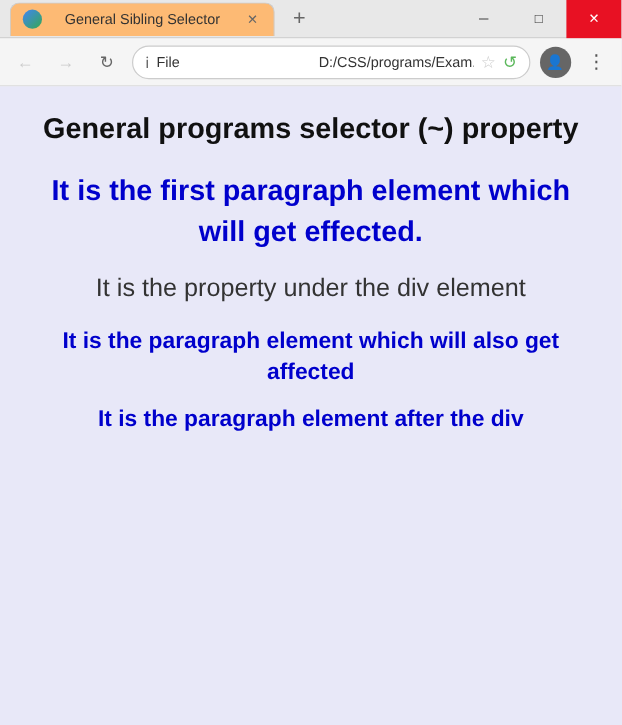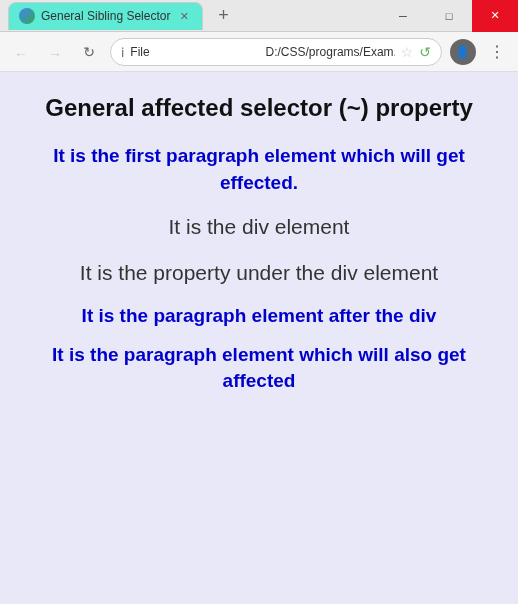--- a/index.html
+++ b/index.html
@@ -33,26 +33,26 @@
     .tab-favicon {
       width: 16px;
       height: 16px;
       border-radius: 50%;
       background: linear-gradient(135deg, #4285f4, #34a853);
       display: flex;
       align-items: center;
       justify-content: center;
     }
     .tab {
-      background: #5eead4;
+      background: #fdba74;
       border-radius: 8px 8px 0 0;
       padding: 4px 10px;
       display: flex;
       align-items: center;
-      gap: 6px;
+      gap: 19px;
       font-size: 12px;
       color: #333;
       height: 28px;
       border: 1px solid #ccc;
       border-bottom: none;
     }
     .tab-close {
       font-size: 11px;
       color: #666;
       cursor: pointer;
@@ -177,21 +177,21 @@
     .main-heading {
       font-size: 24px;
       font-weight: bold;
       color: #111;
       text-align: center;
       margin-bottom: 20px;
       line-height: 1.3;
     }
 
     .para-blue-bold {
-      font-size: 19px;
+      font-size: 24px;
       font-weight: bold;
       color: #0000cc;
       text-align: center;
       margin-bottom: 16px;
       line-height: 1.4;
     }
 
     .para-normal {
       font-size: 21px;
       color: #333;
@@ -239,19 +239,18 @@
     <span class="address-star">☆</span>
     <span class="address-reload">↺</span>
   </div>
   <div class="profile-btn">
     <span>👤</span>
   </div>
   <div class="menu-btn">⋮</div>
 </div>
 
 <div class="page-content">
-  <h1 class="main-heading">General affected selector (~) property</h1>
+  <h1 class="main-heading">General programs selector (~) property</h1>
   <p class="para-blue-bold">It is the first paragraph element which will get effected.</p>
-  <p class="para-normal">It is the div element</p>
   <p class="para-normal">It is the property under the div element</p>
+  <p class="para-blue-normal">It is the paragraph element which will also get affected</p>
   <p class="para-blue-normal">It is the paragraph element after the div</p>
-  <p class="para-blue-normal">It is the paragraph element which will also get affected</p>
 </div>
 
 </body></html>

